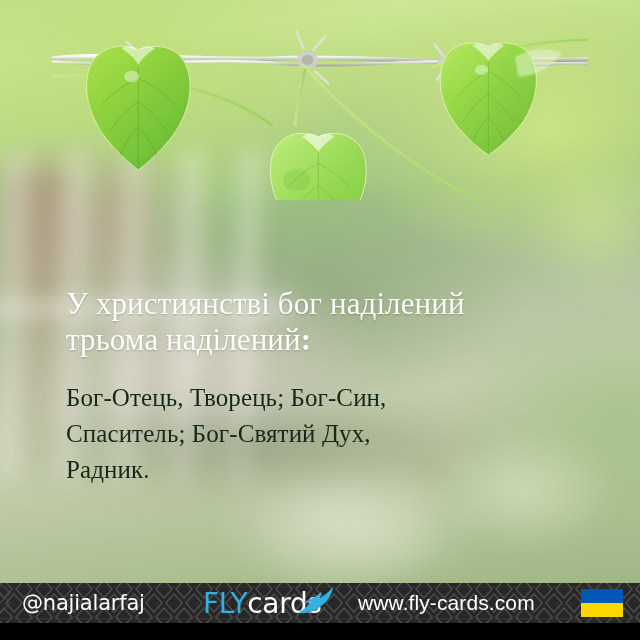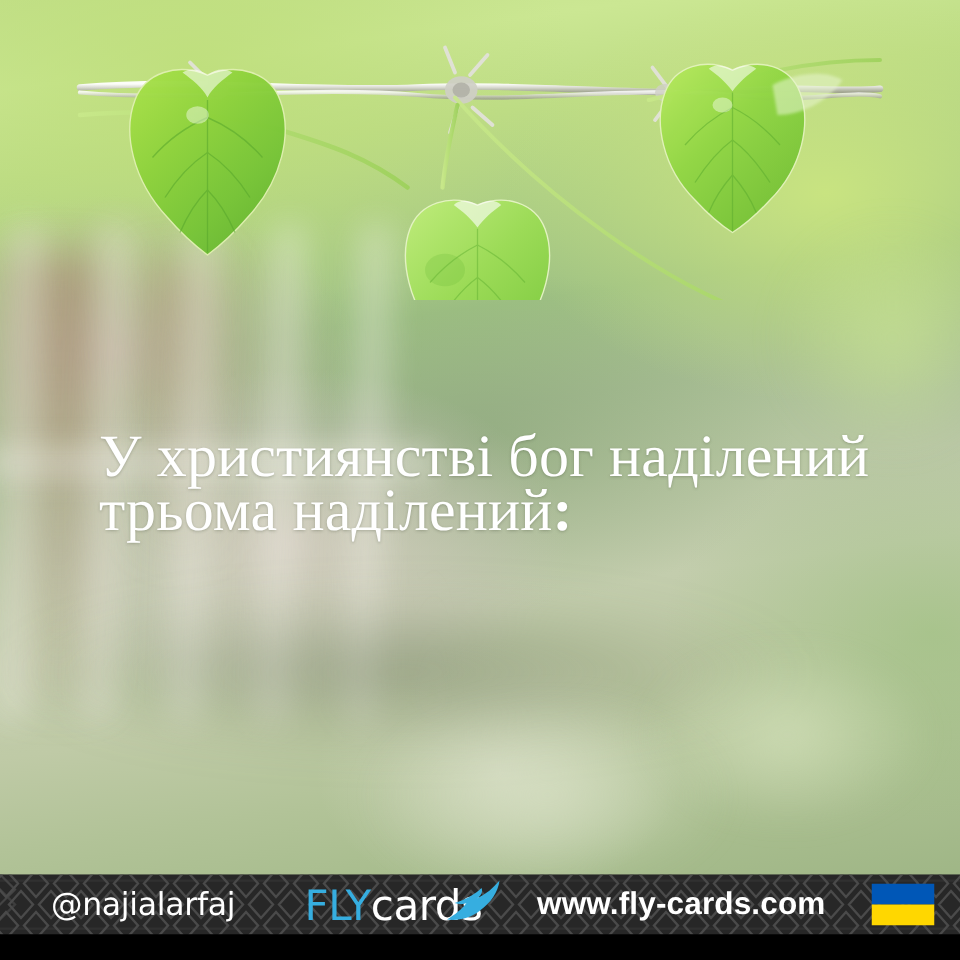--- a/index.html
+++ b/index.html
@@ -126,21 +126,21 @@
 
   
   .text-block {
     position: absolute;
     left: 66px;
     top: 286px;
     width: 520px;
   }
   .headline {
     font-family: "Liberation Serif", "DejaVu Serif", serif;
-    font-size: 40px;
+    font-size: 31px;
     line-height: 36px;
     color: #ffffff;
     margin: 0;
     font-weight: 400;
     text-shadow: 0 1px 2px rgba(60,70,50,0.30);
     letter-spacing: 0.1px;
   }
   .headline .emph {
     font-weight: bold;
   }
@@ -182,21 +182,21 @@
   }
   .footer-inner {
     position: absolute;
     left: 0; top: 0;
     width: 640px; height: 40px;
     display: flex;
     align-items: center;
   }
   .handle {
     position: absolute;
-    left: 34px;
+    left: 22px;
     font-family: "DejaVu Sans", sans-serif;
     font-size: 21px;
     color: #ffffff;
     letter-spacing: -0.2px;
   }
   .flycards {
     position: absolute;
     left: 203px;
     font-family: "DejaVu Sans", sans-serif;
     font-size: 28px;
@@ -210,21 +210,20 @@
     left: 297px;
     top: 2px;
   }
   .weburl {
     position: absolute;
     left: 358px;
     font-family: "Liberation Sans", sans-serif;
     font-size: 21px;
     color: #ffffff;
     letter-spacing: 0.1px;
-    font-weight: bold;
   }
   .flag {
     position: absolute;
     left: 581px;
     top: 6px;
     width: 42px;
     height: 28px;
     overflow: hidden;
     border: 0;
   }
@@ -367,20 +366,25 @@
       </g>
       <ellipse cx="36" cy="58" rx="16" ry="13" fill="#6cbb37" opacity="0.25"></ellipse>
     </g>
   </svg>
 
 
   <div class="text-block">
     <div class="headline">
       <span>У християнстві бог наділений</span><br>
       <span>трьома наділений</span><span class="emph">:</span>
+    </div>
+    <div class="body-copy">
+      <span>Бог-Отець, Творець; Бог-Син,</span><br>
+      <span>Спаситель; Бог-Святий Дух,</span><br>
+      <span>Радник.</span>
     </div>
   </div>
 
   <div class="footer">
     <svg class="footer-pattern" width="640" height="40" viewBox="0 0 640 40">
       <rect x="0" y="0" width="640" height="40" fill="#272727"></rect>
       <g stroke="#3e3e3e" stroke-width="1.6" fill="none" opacity="0.95">
         <g>
           <path d="M-10,20 l10,-10 l10,10 l-10,10 Z"></path>
         </g>

